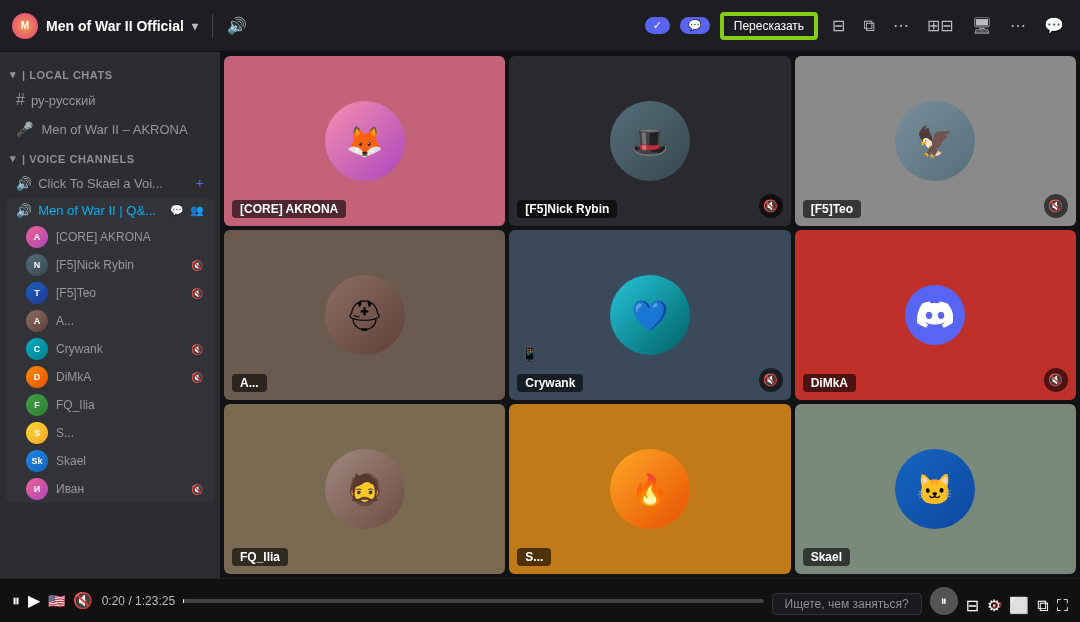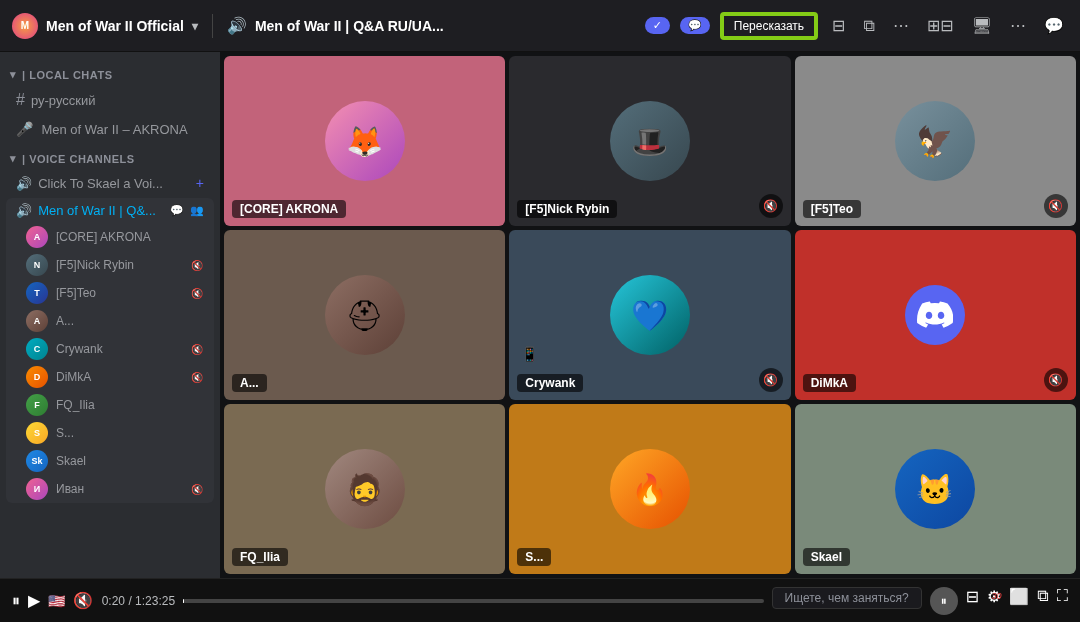--- a/index.html
+++ b/index.html
@@ -312,21 +312,21 @@
     }
     .time-display {
       color: #b9bbbe;
       font-size: 12px;
       white-space: nowrap;
     }
     .flag-icon { font-size: 14px; }
     .bottom-right {
       margin-left: auto;
       display: flex;
-      align-items: flex-start;
+      align-items: flex-end;
       gap: 8px;
     }
     .search-hint {
       background: #1a1a1e;
       color: #8d9099;
       font-size: 12px;
       border-radius: 4px;
       padding: 3px 12px;
       border: 1px solid #333;
     }
@@ -361,21 +361,20 @@
 
 <div class="top-bar">
   <div class="server-name">
     <div class="server-icon">M</div>
     <span>Men of War II Official</span>
     <span class="chevron-icon">▾</span>
   </div>
   <div class="top-bar-divider"></div>
   <div class="channel-info">
     <span class="volume-icon">🔊</span>
-    <span class="channel-title">Men of War II | Q&amp;A RU/UA...</span>
   </div>
   <div class="top-bar-actions">
     <div class="top-badge">
       <span>✓</span>
     </div>
     <div class="top-badge">
       <span>💬</span>
     </div>
     <button class="retell-btn">Пересказать</button>
     <button class="icon-btn">⊟</button>

